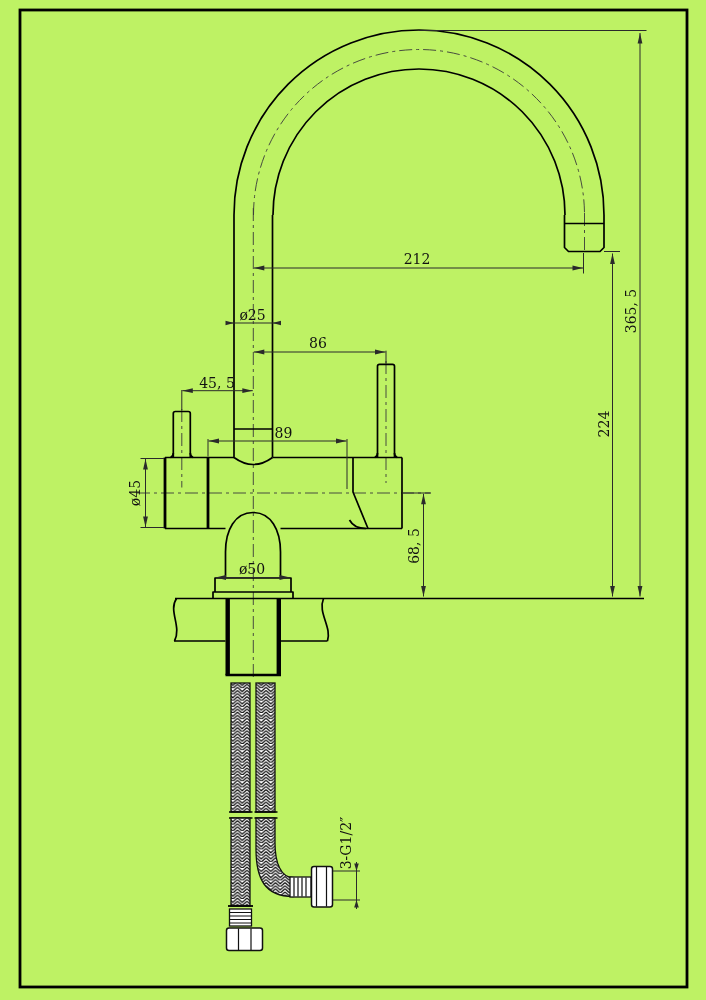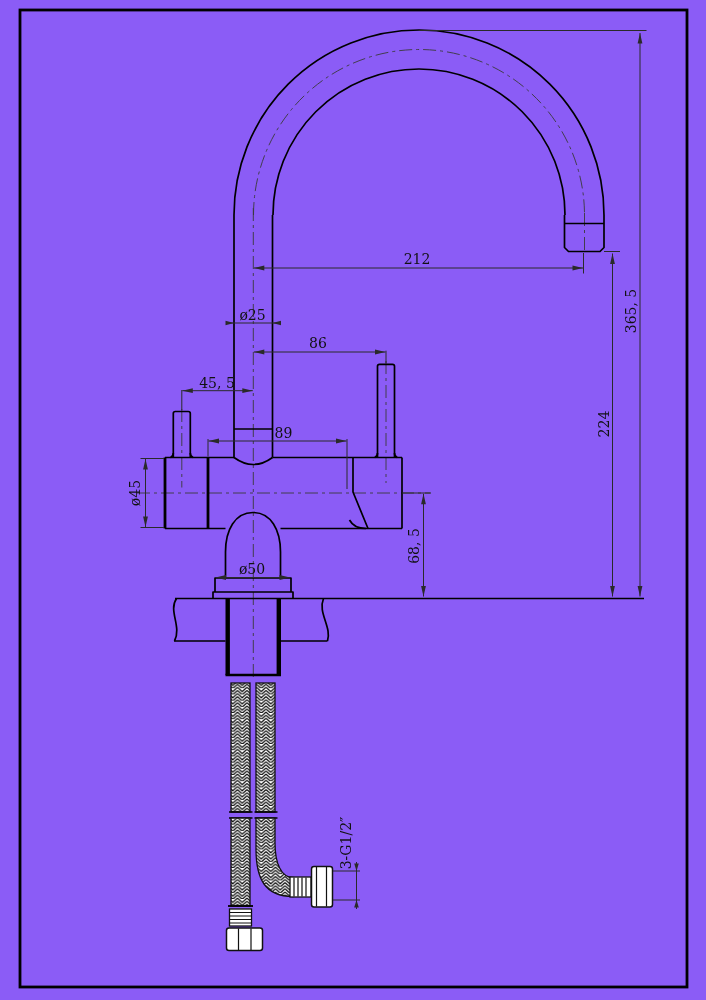--- a/index.html
+++ b/index.html
@@ -1,16 +1,16 @@
 <!DOCTYPE html>
 <html><head>
 <meta charset="utf-8">
 <style>
   html,body{margin:0;padding:0;background:#fff;}
-  .sheet{position:relative;width:706px;height:1000px;background:#8b5cf6;overflow:hidden;
+  .sheet{position:relative;width:706px;height:1000px;background:#bef264;overflow:hidden;
          font-family:"DejaVu Serif", serif;}
   svg{display:block}
   .ol{stroke:#000;stroke-width:1.7;fill:none;stroke-linecap:butt;stroke-linejoin:round}
   .olthick{stroke:#000;stroke-width:2.8;fill:none}
   .dim{stroke:#2a2a2a;stroke-width:1;fill:none}
   .cl{stroke:#3a3a3a;stroke-width:0.9;fill:none;stroke-dasharray:13 4 3 4}
   .hatchline{stroke:#111;stroke-width:1.2;fill:none}
   text{font-family:"DejaVu Serif", serif;font-size:14px;fill:#111}
   .arrow{fill:#2a2a2a;stroke:none}
 </style>

